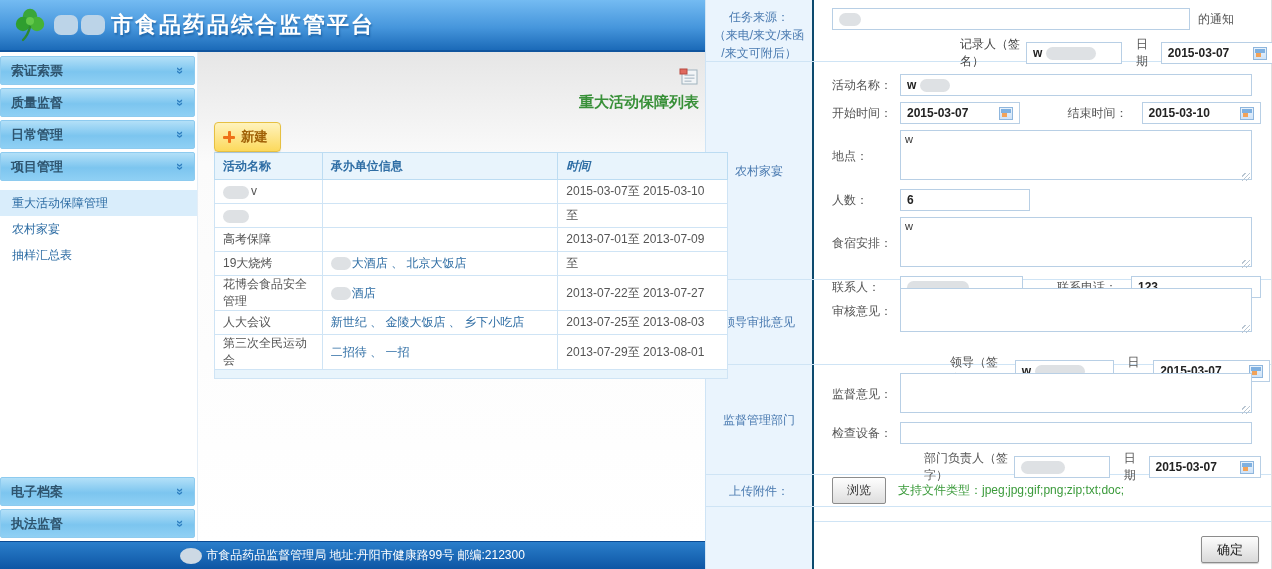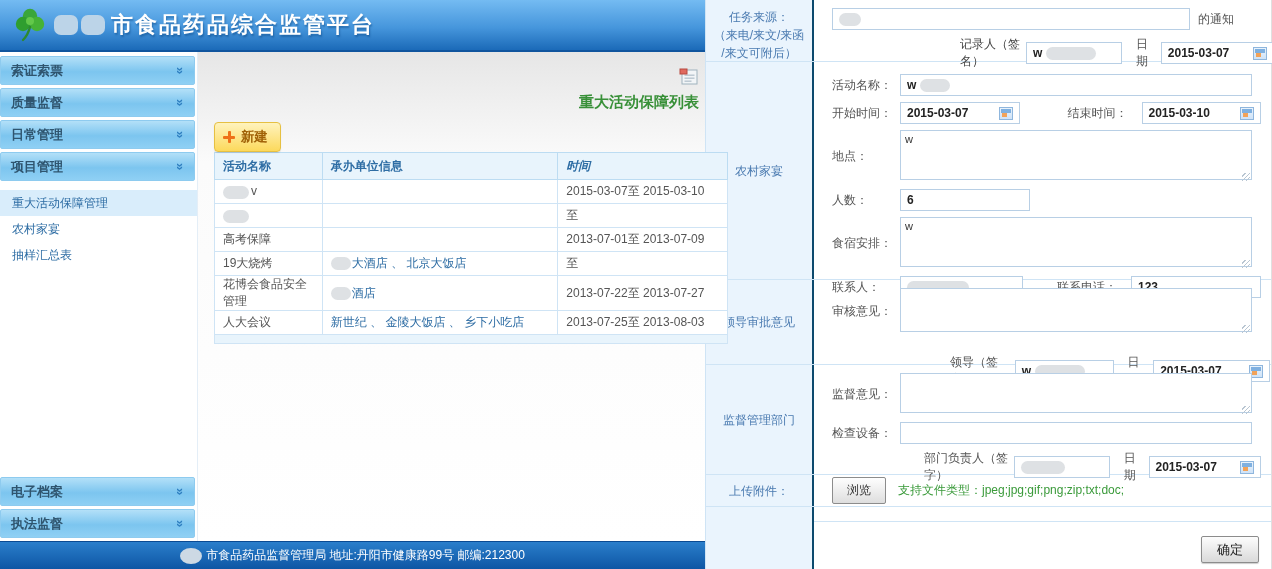--- a/index.html
+++ b/index.html
@@ -171,20 +171,25 @@
             <tr>
               <td>花博会食品安全管理</td>
               <td class="unit-cell"><span class="redact" style="width:20px;margin-right:1px;"></span><span class="linktext">酒店</span></td>
               <td>2013-07-22至 2013-07-27</td>
             </tr>
             <tr>
               <td>人大会议</td>
               <td class="unit-cell"><span class="linktext">新世纪 、 金陵大饭店 、 乡下小吃店</span></td>
               <td>2013-07-25至 2013-08-03</td>
             </tr>
+            <tr>
+              <td>第三次全民运动会</td>
+              <td class="unit-cell"><span class="linktext">二招待 、 一招</span></td>
+              <td>2013-07-29至 2013-08-01</td>
+            </tr>
           </tbody>
         </table>
         <div class="table-footstrip"></div>
       </div>
     </div>
 
     <div class="footer-bar">
       <span class="redact circle" style="width:22px;height:16px;"></span>
       <span>市食品药品监督管理局 地址:丹阳市健康路99号 邮编:212300</span>
     </div>

